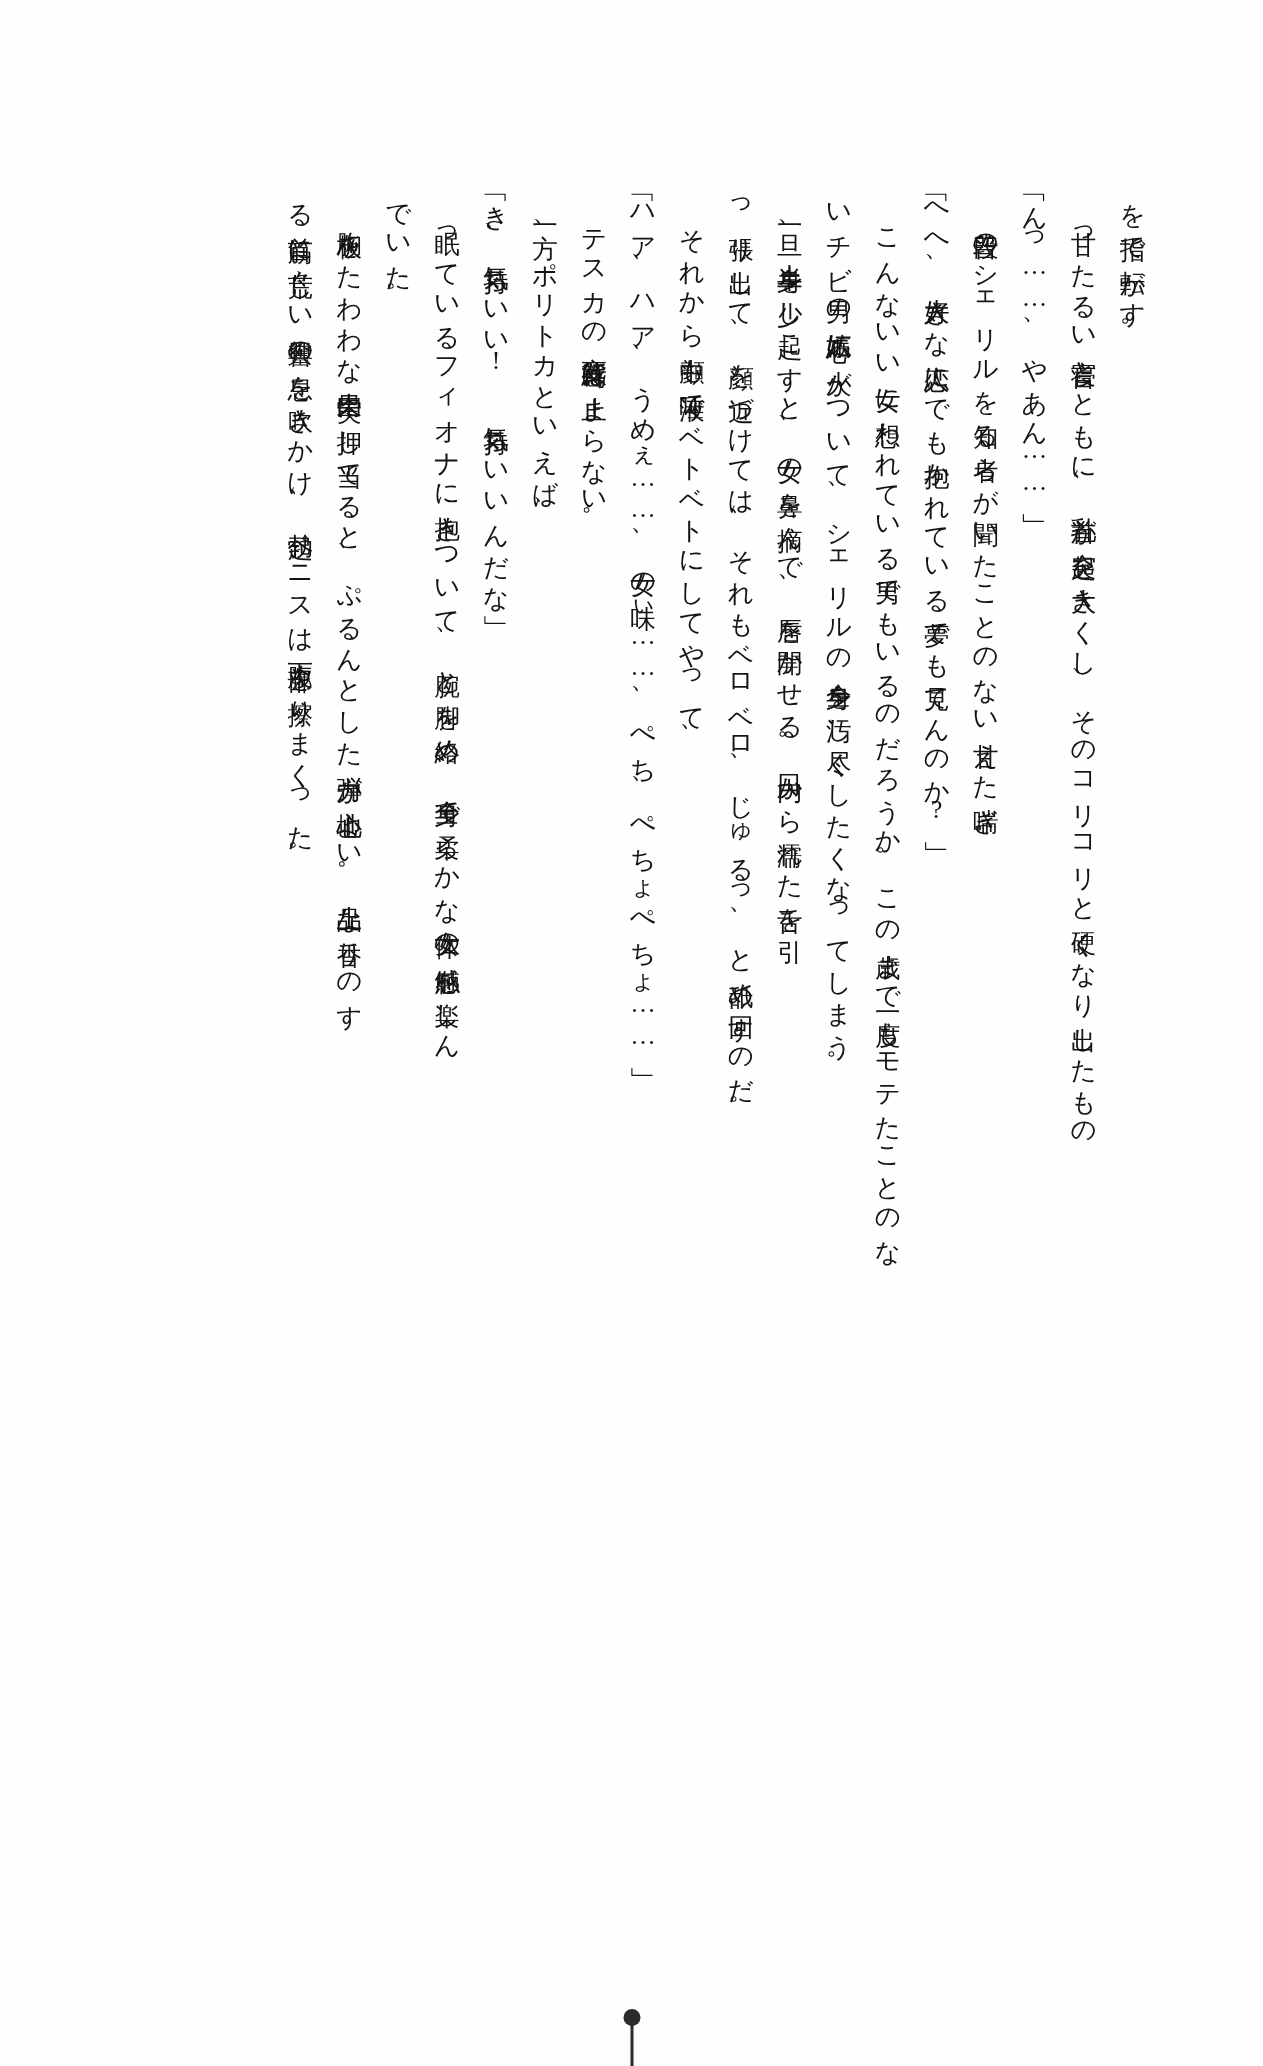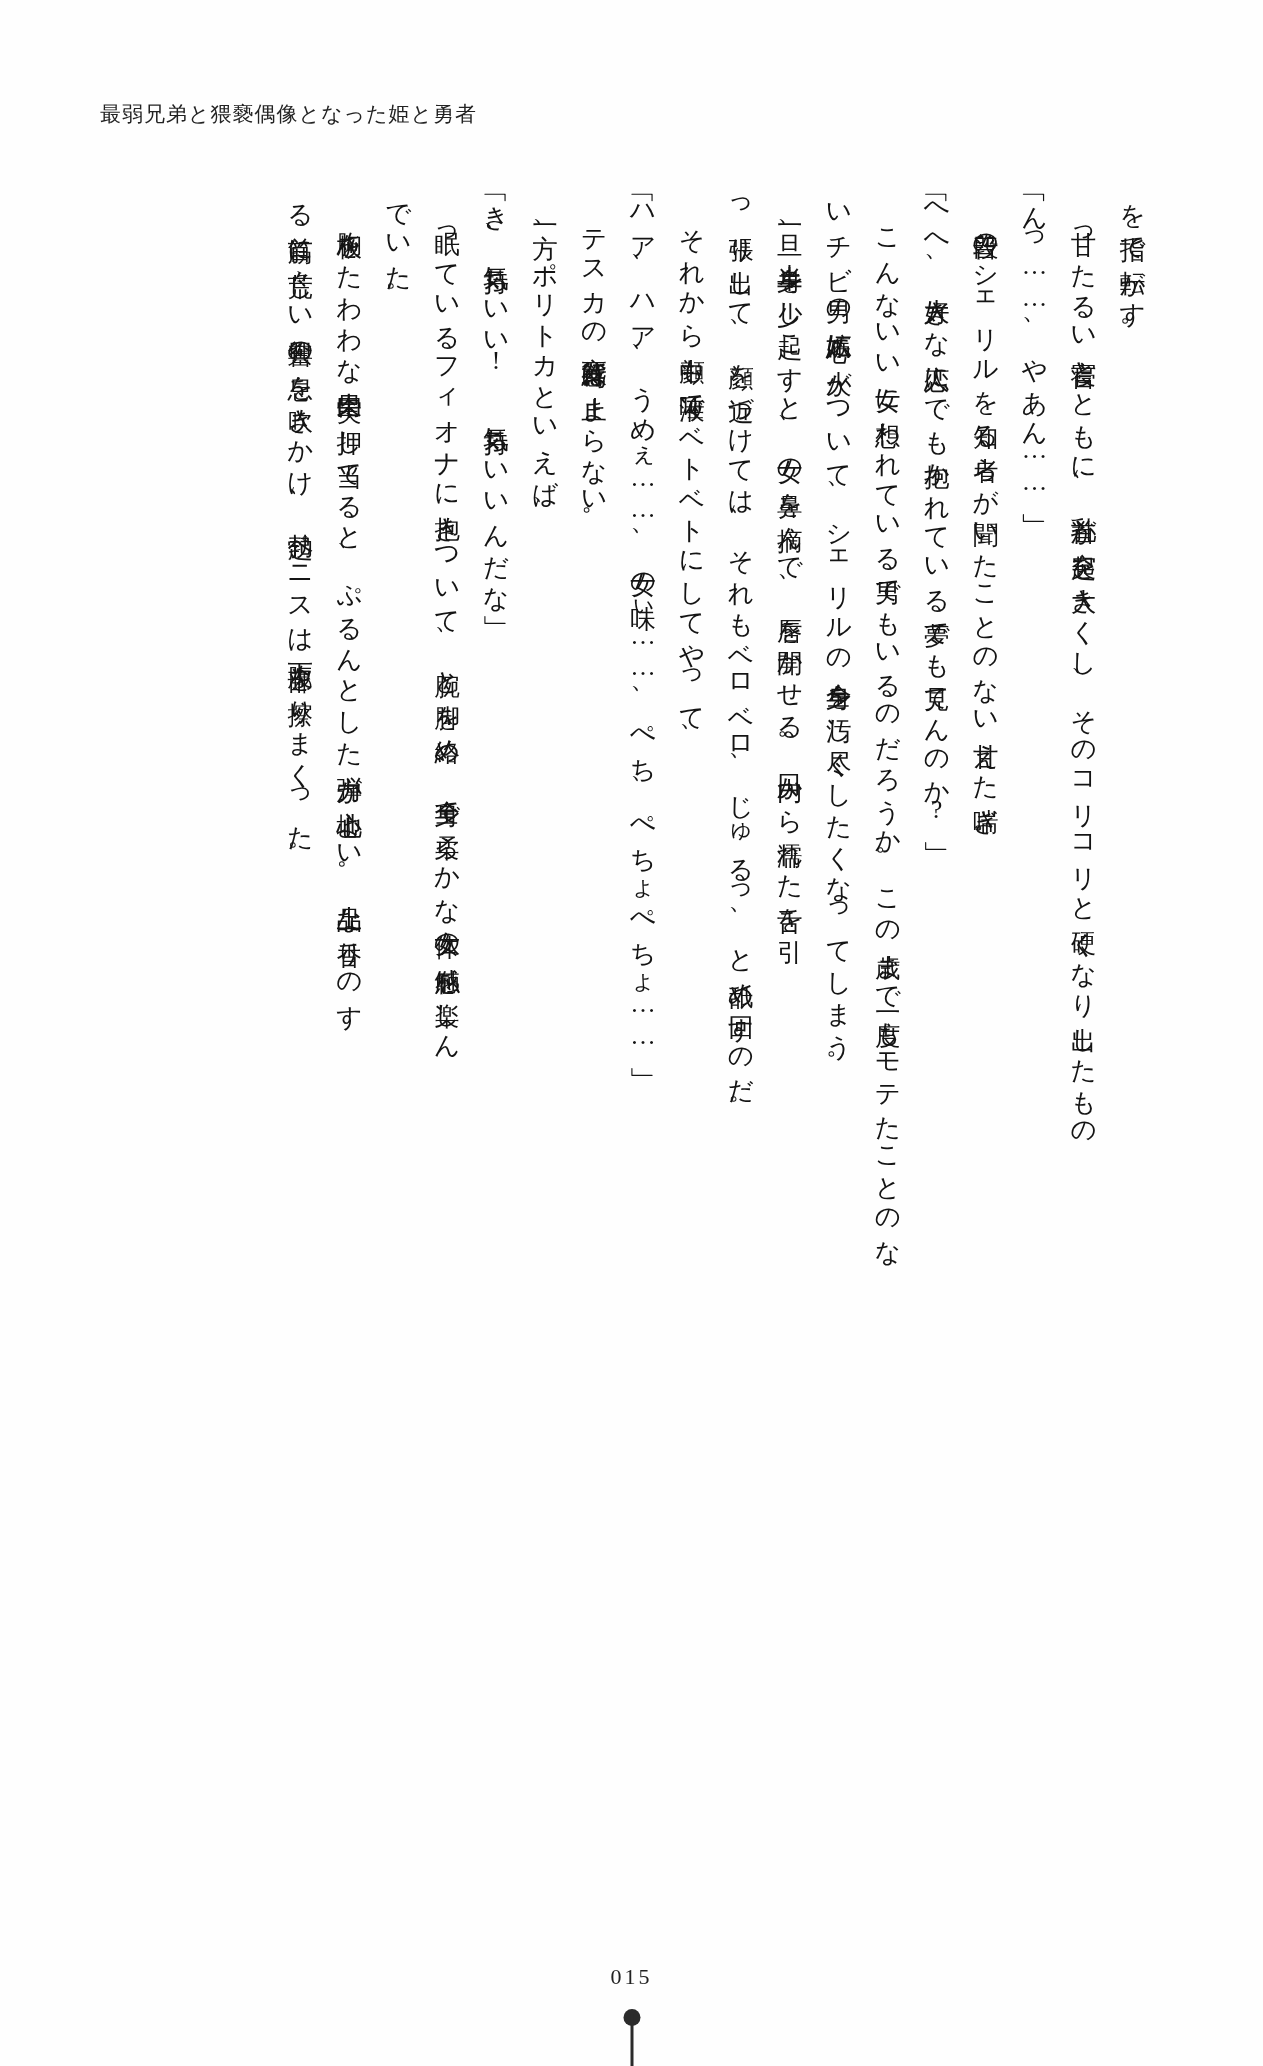--- a/index.html
+++ b/index.html
@@ -96,21 +96,20 @@
     height: 17px;
     border-radius: 50%;
     background: #2b2b2b;
   }
 </style>
 </head>
 <body>
 
 <div class="page">
 
-  <div class="running-header">最弱兄弟と猥褻偶像となった姫と勇者</div>
 
   <div class="vtext-area">
     <div class="vtext">
       <p>を指で転がす。</p>
       <p class="ind">甘ったるい寝言とともに、乳首が突起を大きくし、そのコリコリと硬くなり出したもの</p>
       <p>「んっ……、やあん……」</p>
       <p class="ind">普段のシェリルを知る者らが聞いたことのない甘えた喘ぎ。</p>
       <p>「へへ、大好きな恋人にでも抱かれている夢でも見てんのか?」</p>
       <p class="ind">こんないい女に想われている男でもいるのだろうか。この歳まで一度もモテたことのな</p>
       <p>いチビ男の嫉妬心に火がついて、シェリルの全身を汚し尽くしたくなってしまう。</p>
@@ -121,18 +120,17 @@
       <p class="ind">テスカの変態行為は止まらない。</p>
       <p class="ind">一方、ポリトカといえば、</p>
       <p>「き、気持ちいい! 気持ちいいんだな」</p>
       <p class="ind">眠っているフィオナに抱きついて、腕と脚を絡め、全身で柔らかな女体の感触を楽しん</p>
       <p>でいた。</p>
       <p class="ind">胸板をたわわな肉果実に押し当てると、ぷるんとした弾力が心地よい。上品な香りのす</p>
       <p>る首筋に荒々しい興奮の息を吹きかけ、勃起ペニスは下腹部を擦りまくった。</p>
     </div>
   </div>
 
-  <div class="folio">015</div>
 
   <div class="footer-dot"></div>
   <div class="footer-ornament"></div>
 
 </div>
 
 </body></html>

